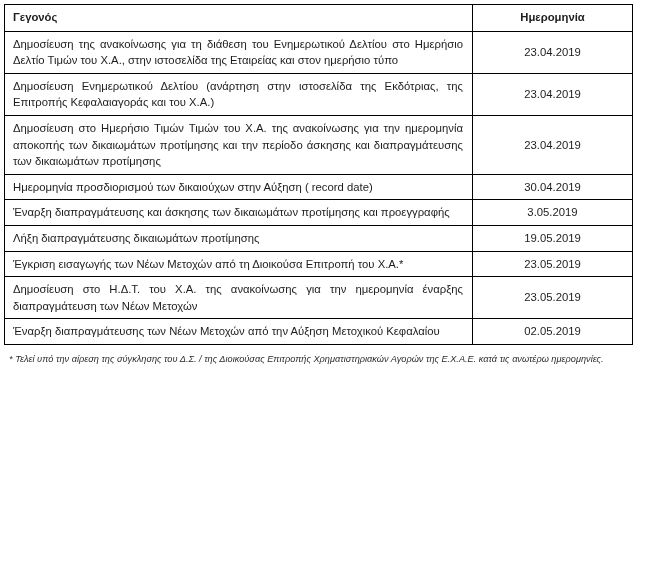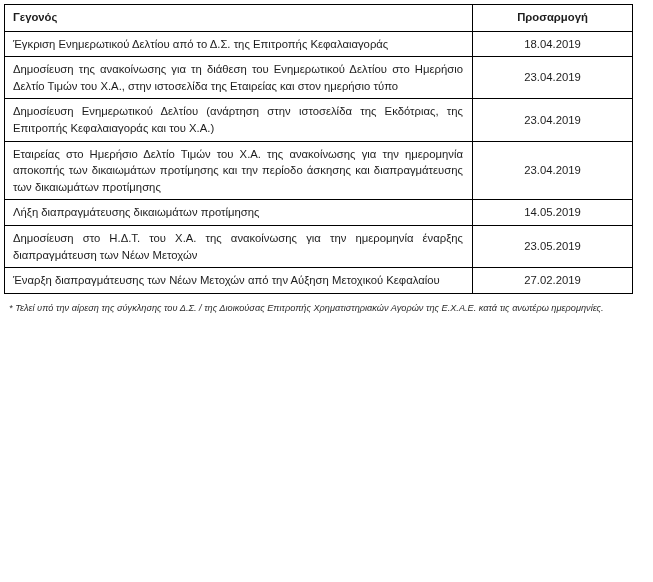--- a/index.html
+++ b/index.html
@@ -80,50 +80,58 @@
 <div id="sheet">
 
   <table class="timeline">
     <colgroup>
       <col class="c-event">
       <col class="c-date">
     </colgroup>
     <thead>
       <tr>
         <th class="head-event">Γεγονός</th>
-        <th class="head-date">Προσαρμογή</th>
+        <th class="head-date">Ημερομηνία</th>
       </tr>
     </thead>
     <tbody id="timeline-body">
-        <tr>
-          <td class="event single">Έγκριση Ενημερωτικού Δελτίου από το Δ.Σ. της Επιτροπής Κεφαλαιαγοράς</td>
-          <td class="date">18.04.2019</td>
-        </tr>
         <tr>
           <td class="event">Δημοσίευση της ανακοίνωσης για τη διάθεση του Ενημερωτικού Δελτίου στο Ημερήσιο Δελτίο Τιμών του Χ.Α., στην ιστοσελίδα της Εταιρείας και στον ημερήσιο τύπο</td>
           <td class="date">23.04.2019</td>
         </tr>
         <tr>
           <td class="event">Δημοσίευση Ενημερωτικού Δελτίου (ανάρτηση στην ιστοσελίδα της Εκδότριας, της Επιτροπής Κεφαλαιαγοράς και του Χ.Α.)</td>
           <td class="date">23.04.2019</td>
         </tr>
         <tr>
-          <td class="event">Εταιρείας στο Ημερήσιο Δελτίο Τιμών του Χ.Α. της ανακοίνωσης για την ημερομηνία αποκοπής των δικαιωμάτων προτίμησης και την περίοδο άσκησης και διαπραγμάτευσης των δικαιωμάτων προτίμησης</td>
+          <td class="event">Δημοσίευση στο Ημερήσιο Τιμών Τιμών του Χ.Α. της ανακοίνωσης για την ημερομηνία αποκοπής των δικαιωμάτων προτίμησης και την περίοδο άσκησης και διαπραγμάτευσης των δικαιωμάτων προτίμησης</td>
           <td class="date">23.04.2019</td>
         </tr>
         <tr>
+          <td class="event single">Ημερομηνία προσδιορισμού των δικαιούχων στην Αύξηση ( record date)</td>
+          <td class="date">30.04.2019</td>
+        </tr>
+        <tr>
+          <td class="event">Έναρξη διαπραγμάτευσης και άσκησης των δικαιωμάτων προτίμησης και προεγγραφής</td>
+          <td class="date">3.05.2019</td>
+        </tr>
+        <tr>
           <td class="event single">Λήξη διαπραγμάτευσης δικαιωμάτων προτίμησης</td>
-          <td class="date">14.05.2019</td>
+          <td class="date">19.05.2019</td>
+        </tr>
+        <tr>
+          <td class="event single">Έγκριση εισαγωγής των Νέων Μετοχών από τη Διοικούσα Επιτροπή του Χ.Α.*</td>
+          <td class="date">23.05.2019</td>
         </tr>
         <tr>
           <td class="event">Δημοσίευση στο Η.Δ.Τ. του Χ.Α. της ανακοίνωσης για την ημερομηνία έναρξης διαπραγμάτευση των Νέων Μετοχών</td>
           <td class="date">23.05.2019</td>
         </tr>
         <tr>
           <td class="event">Έναρξη διαπραγμάτευσης των Νέων Μετοχών από την Αύξηση Μετοχικού Κεφαλαίου</td>
-          <td class="date">27.02.2019</td>
+          <td class="date">02.05.2019</td>
         </tr>
       </tbody>
   </table>
 
   <p class="footnote">* Τελεί υπό την αίρεση της σύγκλησης του Δ.Σ. / της Διοικούσας Επιτροπής Χρηματιστηριακών Αγορών της Ε.Χ.Α.Ε. κατά τις ανωτέρω ημερομηνίες.</p>
 
 </div>
 
 </body></html>

